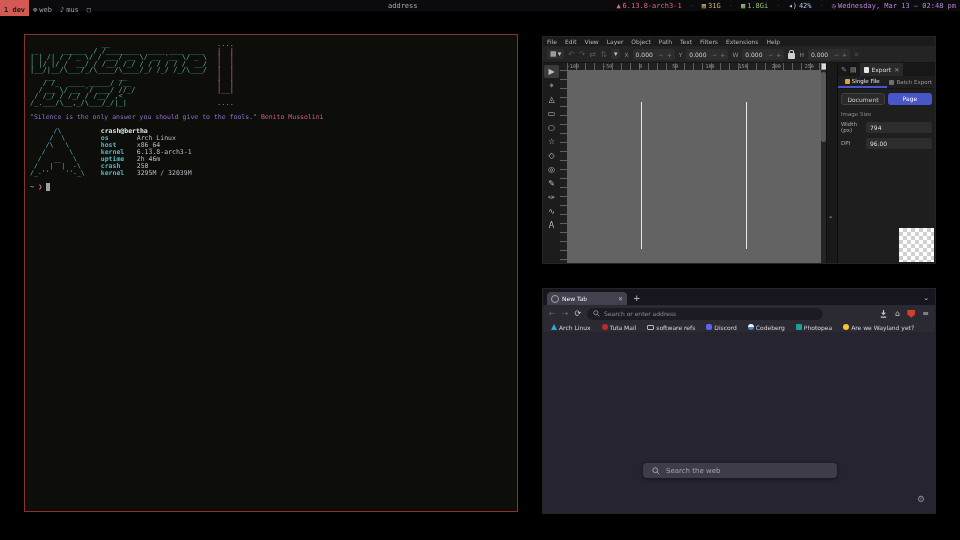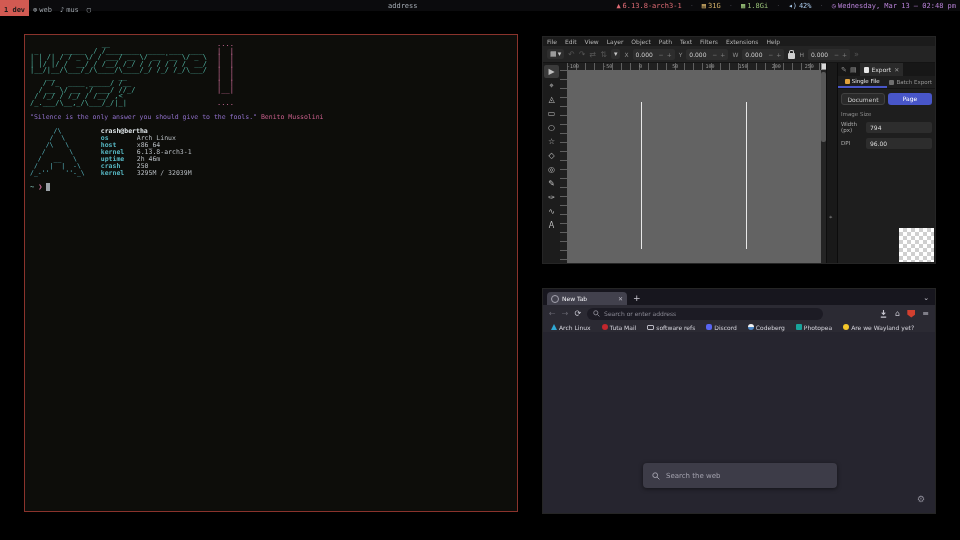--- a/index.html
+++ b/index.html
@@ -127,21 +127,21 @@
   .bm{display:flex;align-items:center;gap:2px;}
   .fv{display:inline-block;}
   .fv-arch{width:0;height:0;border-left:3px solid transparent;border-right:3px solid transparent;border-bottom:6px solid #2fa8d4;}
   .fv-tuta{width:6px;height:6px;border-radius:50%;background:#c2272d;}
   .fv-folder{width:7px;height:5px;border:1px solid #b9b8c2;border-radius:1px;box-sizing:border-box;}
   .fv-discord{width:6px;height:6px;border-radius:2px;background:#5865f2;}
   .fv-codeberg{width:6px;height:6px;border-radius:50%;background:linear-gradient(180deg,#f2f2f2 55%,#4a86c7 55%);}
   .fv-photopea{width:6px;height:6px;border-radius:1px;background:#18a39a;}
   .fv-wayland{width:6px;height:6px;border-radius:50%;background:#f5c72a;}
   .br-content{position:absolute;left:0;top:43px;right:0;bottom:0;background:#26252f;}
-  .websearch{position:absolute;left:100px;top:131px;width:194px;height:25px;background:#3d3c48;
+  .websearch{position:absolute;left:100px;top:131px;width:194px;height:15px;background:#3d3c48;
              border-radius:4px;display:flex;align-items:center;gap:6px;padding-left:9px;
              box-sizing:border-box;box-shadow:0 1px 4px rgba(0,0,0,.5);}
   .ws-ph{font-size:7px;color:#a3a2ae;}
   .nt-gear{position:absolute;right:10px;bottom:9px;color:#8b8a96;font-size:9px;}
 </style>
 </head>
 <body>
 
 <div id="screen">
 

